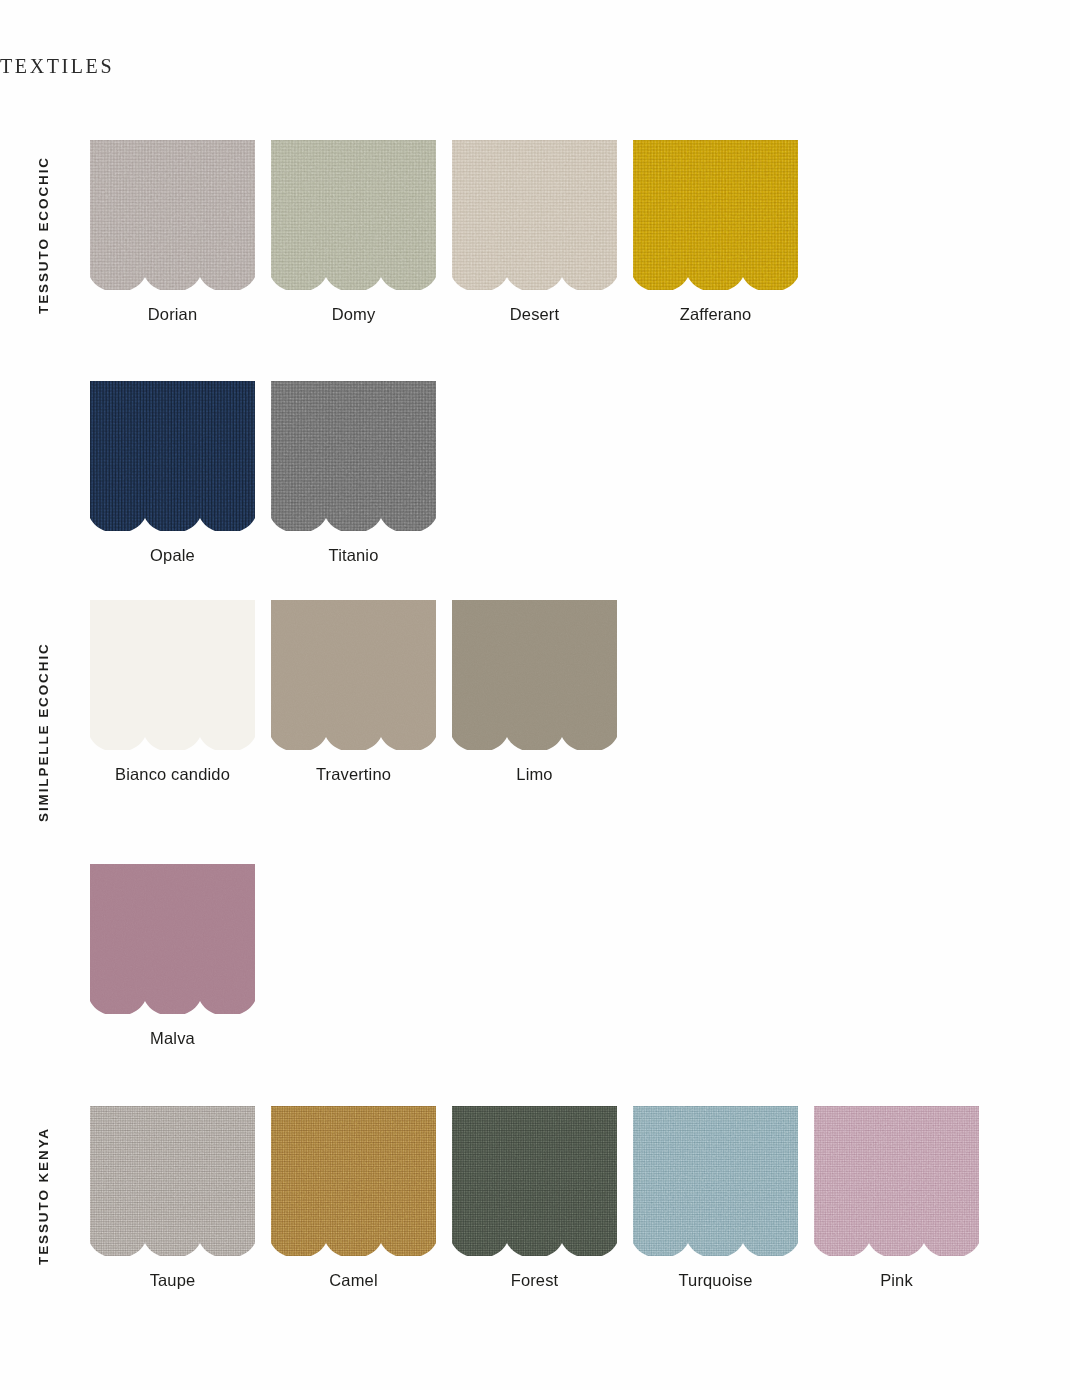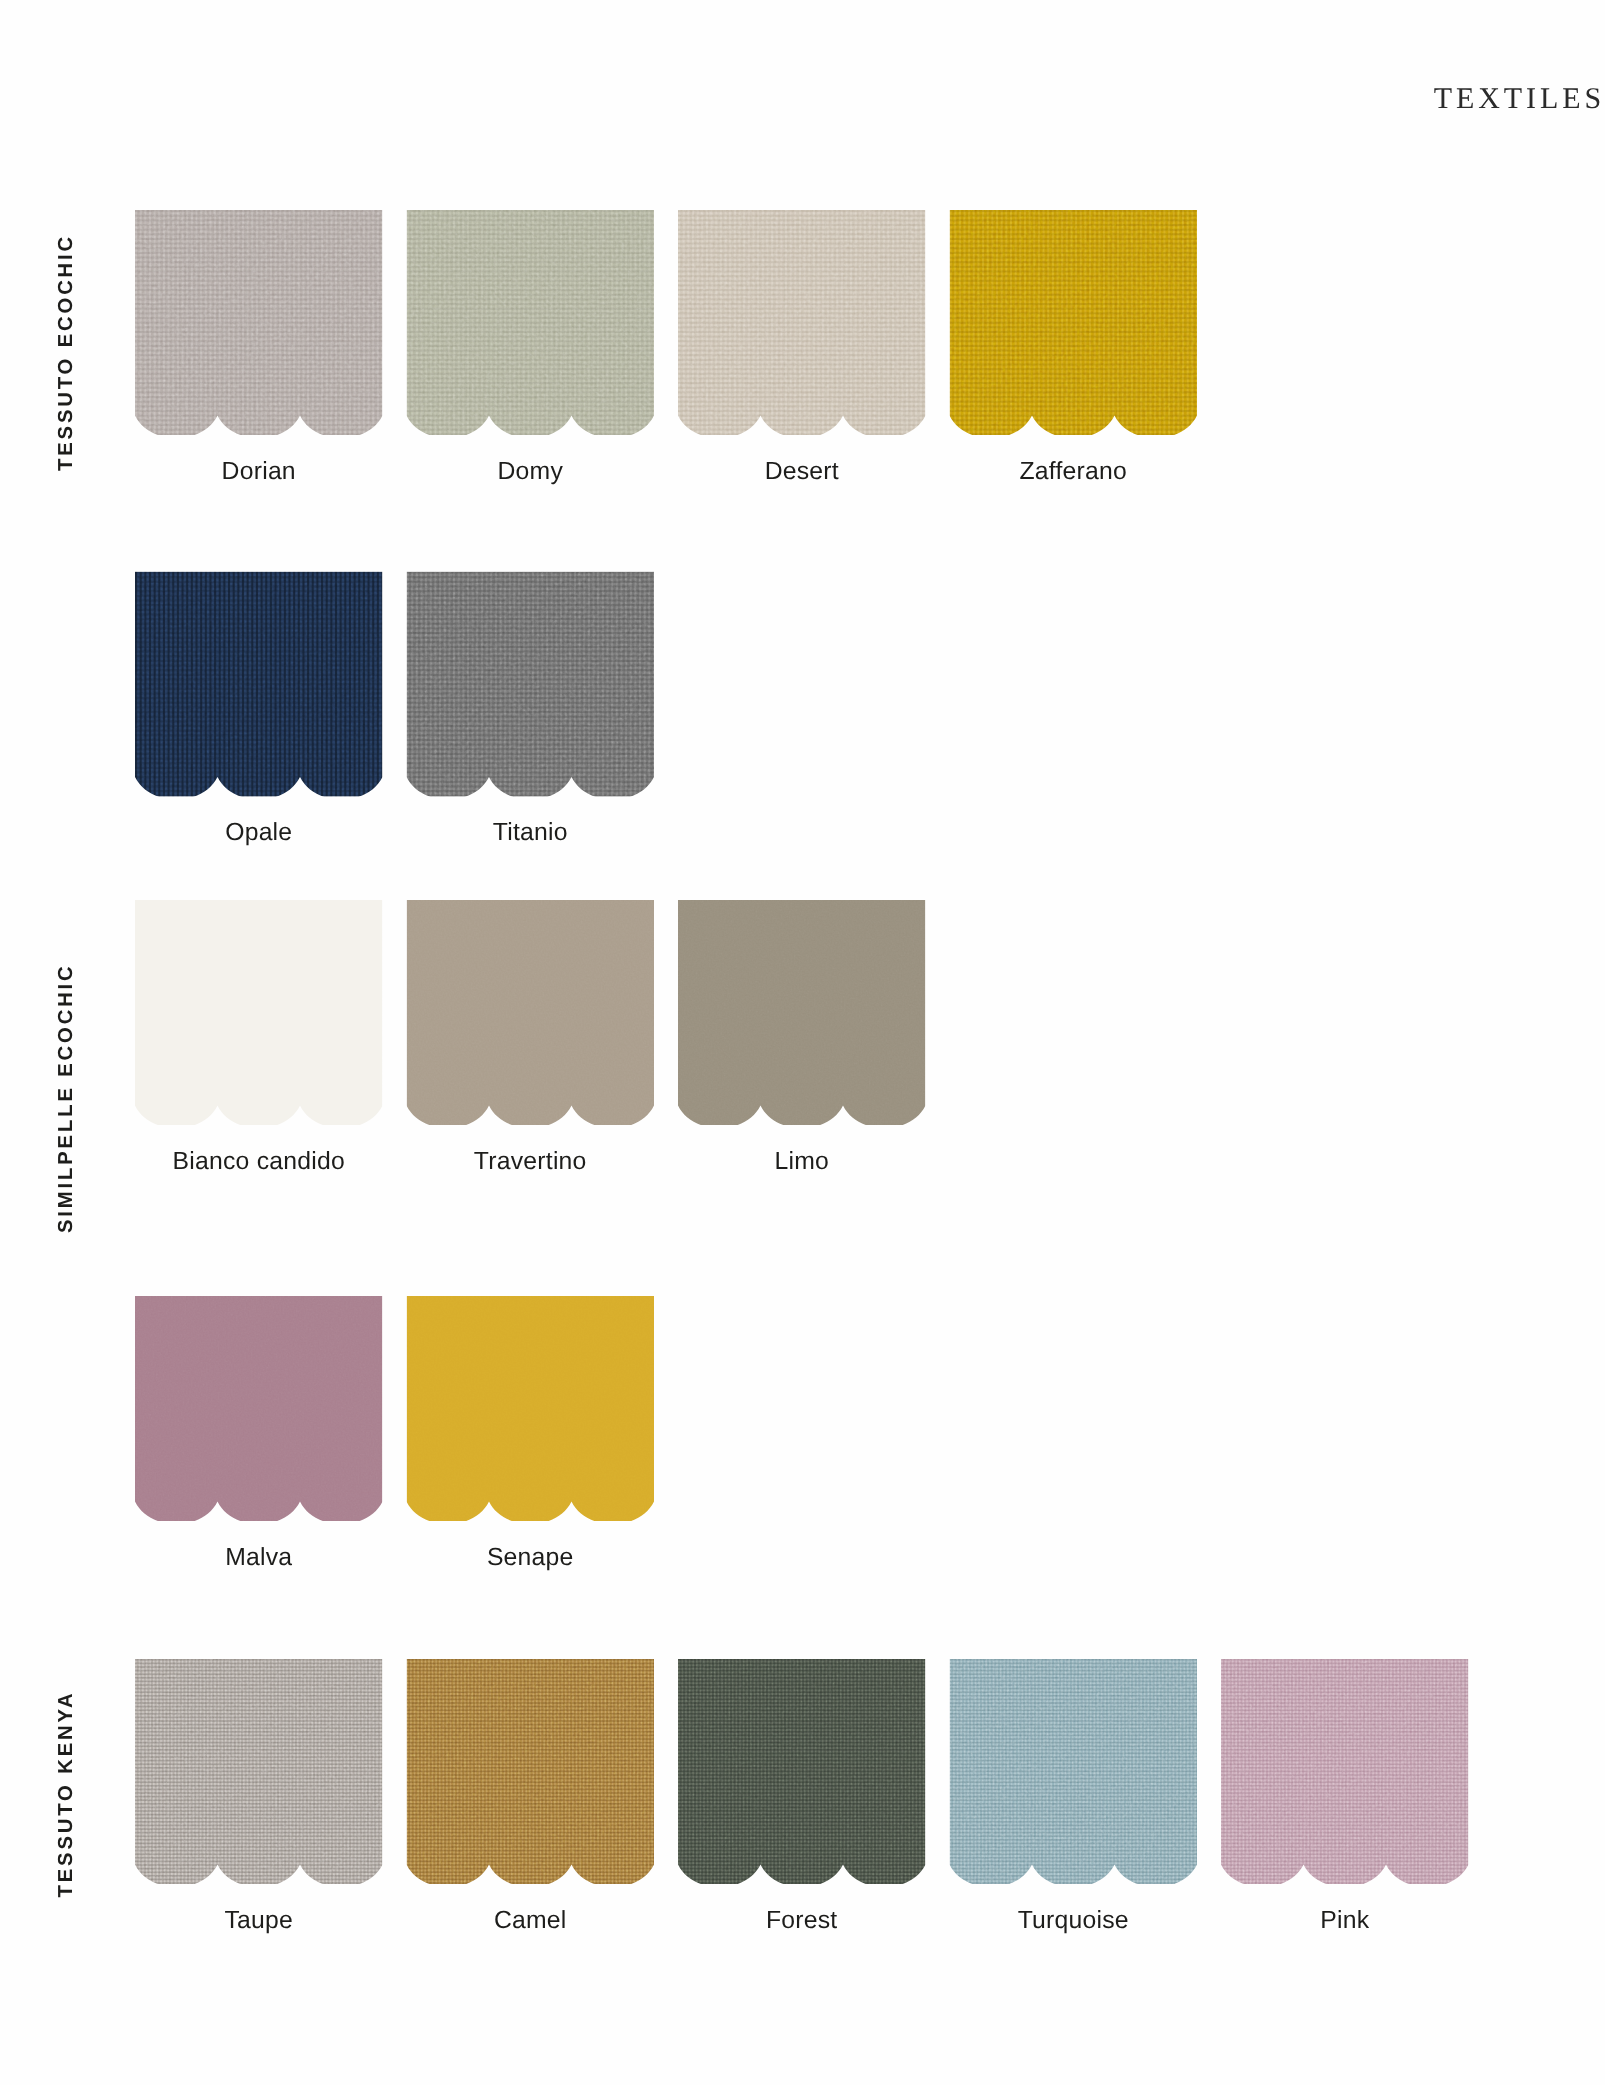--- a/index.html
+++ b/index.html
@@ -22,21 +22,21 @@
     inset: 0;
     background: #fefefe;
   }
 
   
   .page-title {
     position: absolute;
     top: 55px;
     left: 0;
     width: 1070px;
-    text-align: right;
+    text-align: left;
     font-family: "Liberation Serif", serif;
     font-size: 20px;
     letter-spacing: 2.6px;
     color: #2b2b2b;
     font-weight: 400;
   }
 
   
   .cat-label {
     position: absolute;
@@ -894,38 +894,20 @@
                 <feColorMatrix type="saturate" values="0"></feColorMatrix>
               </filter>
             </defs>
             <g clip-path="url(#clipsw11)">
               <rect width="165" height="150" fill="#a9808f"></rect>
               <rect width="165" height="150" filter="url(#texsw11)" opacity="0.085" style="mix-blend-mode:overlay"></rect>
             </g>
           </svg>
           <div class="swatch-name">Malva</div>
         </div>
-        <div class="swatch-cell">
-          <svg class="swatch-art" viewBox="0 0 165 150" width="165" height="150">
-            <defs>
-              <clipPath id="clipsw12">
-                <path d="M0,0 L165,0 L165,137 C155.1,157.15 119.9,157.15 110,137 C100.1,157.15 64.9,157.15 55,137 C45.1,157.15 9.9,157.15 0,137 Z"></path>
-              </clipPath>
-              <filter id="texsw12" x="0" y="0" width="100%" height="100%">
-                <feTurbulence type="fractalNoise" baseFrequency="0.9" numOctaves="2" seed="176"></feTurbulence>
-                <feColorMatrix type="saturate" values="0"></feColorMatrix>
-              </filter>
-            </defs>
-            <g clip-path="url(#clipsw12)">
-              <rect width="165" height="150" fill="#d8ad2b"></rect>
-              <rect width="165" height="150" filter="url(#texsw12)" opacity="0.085" style="mix-blend-mode:overlay"></rect>
-            </g>
-          </svg>
-          <div class="swatch-name">Senape</div>
-        </div>
       </div>
       <div class="cat-label c2">TESSUTO KENYA</div>
       <div class="row" style="top: 1106px;">
         <div class="swatch-cell">
           <svg class="swatch-art" viewBox="0 0 165 150" width="165" height="150">
             <defs>
               <clipPath id="clipsw13">
                 <path d="M0,0 L165,0 L165,137 C155.1,157.15 119.9,157.15 110,137 C100.1,157.15 64.9,157.15 55,137 C45.1,157.15 9.9,157.15 0,137 Z"></path>
               </clipPath>
               <filter id="texsw13" x="0" y="0" width="100%" height="100%">

